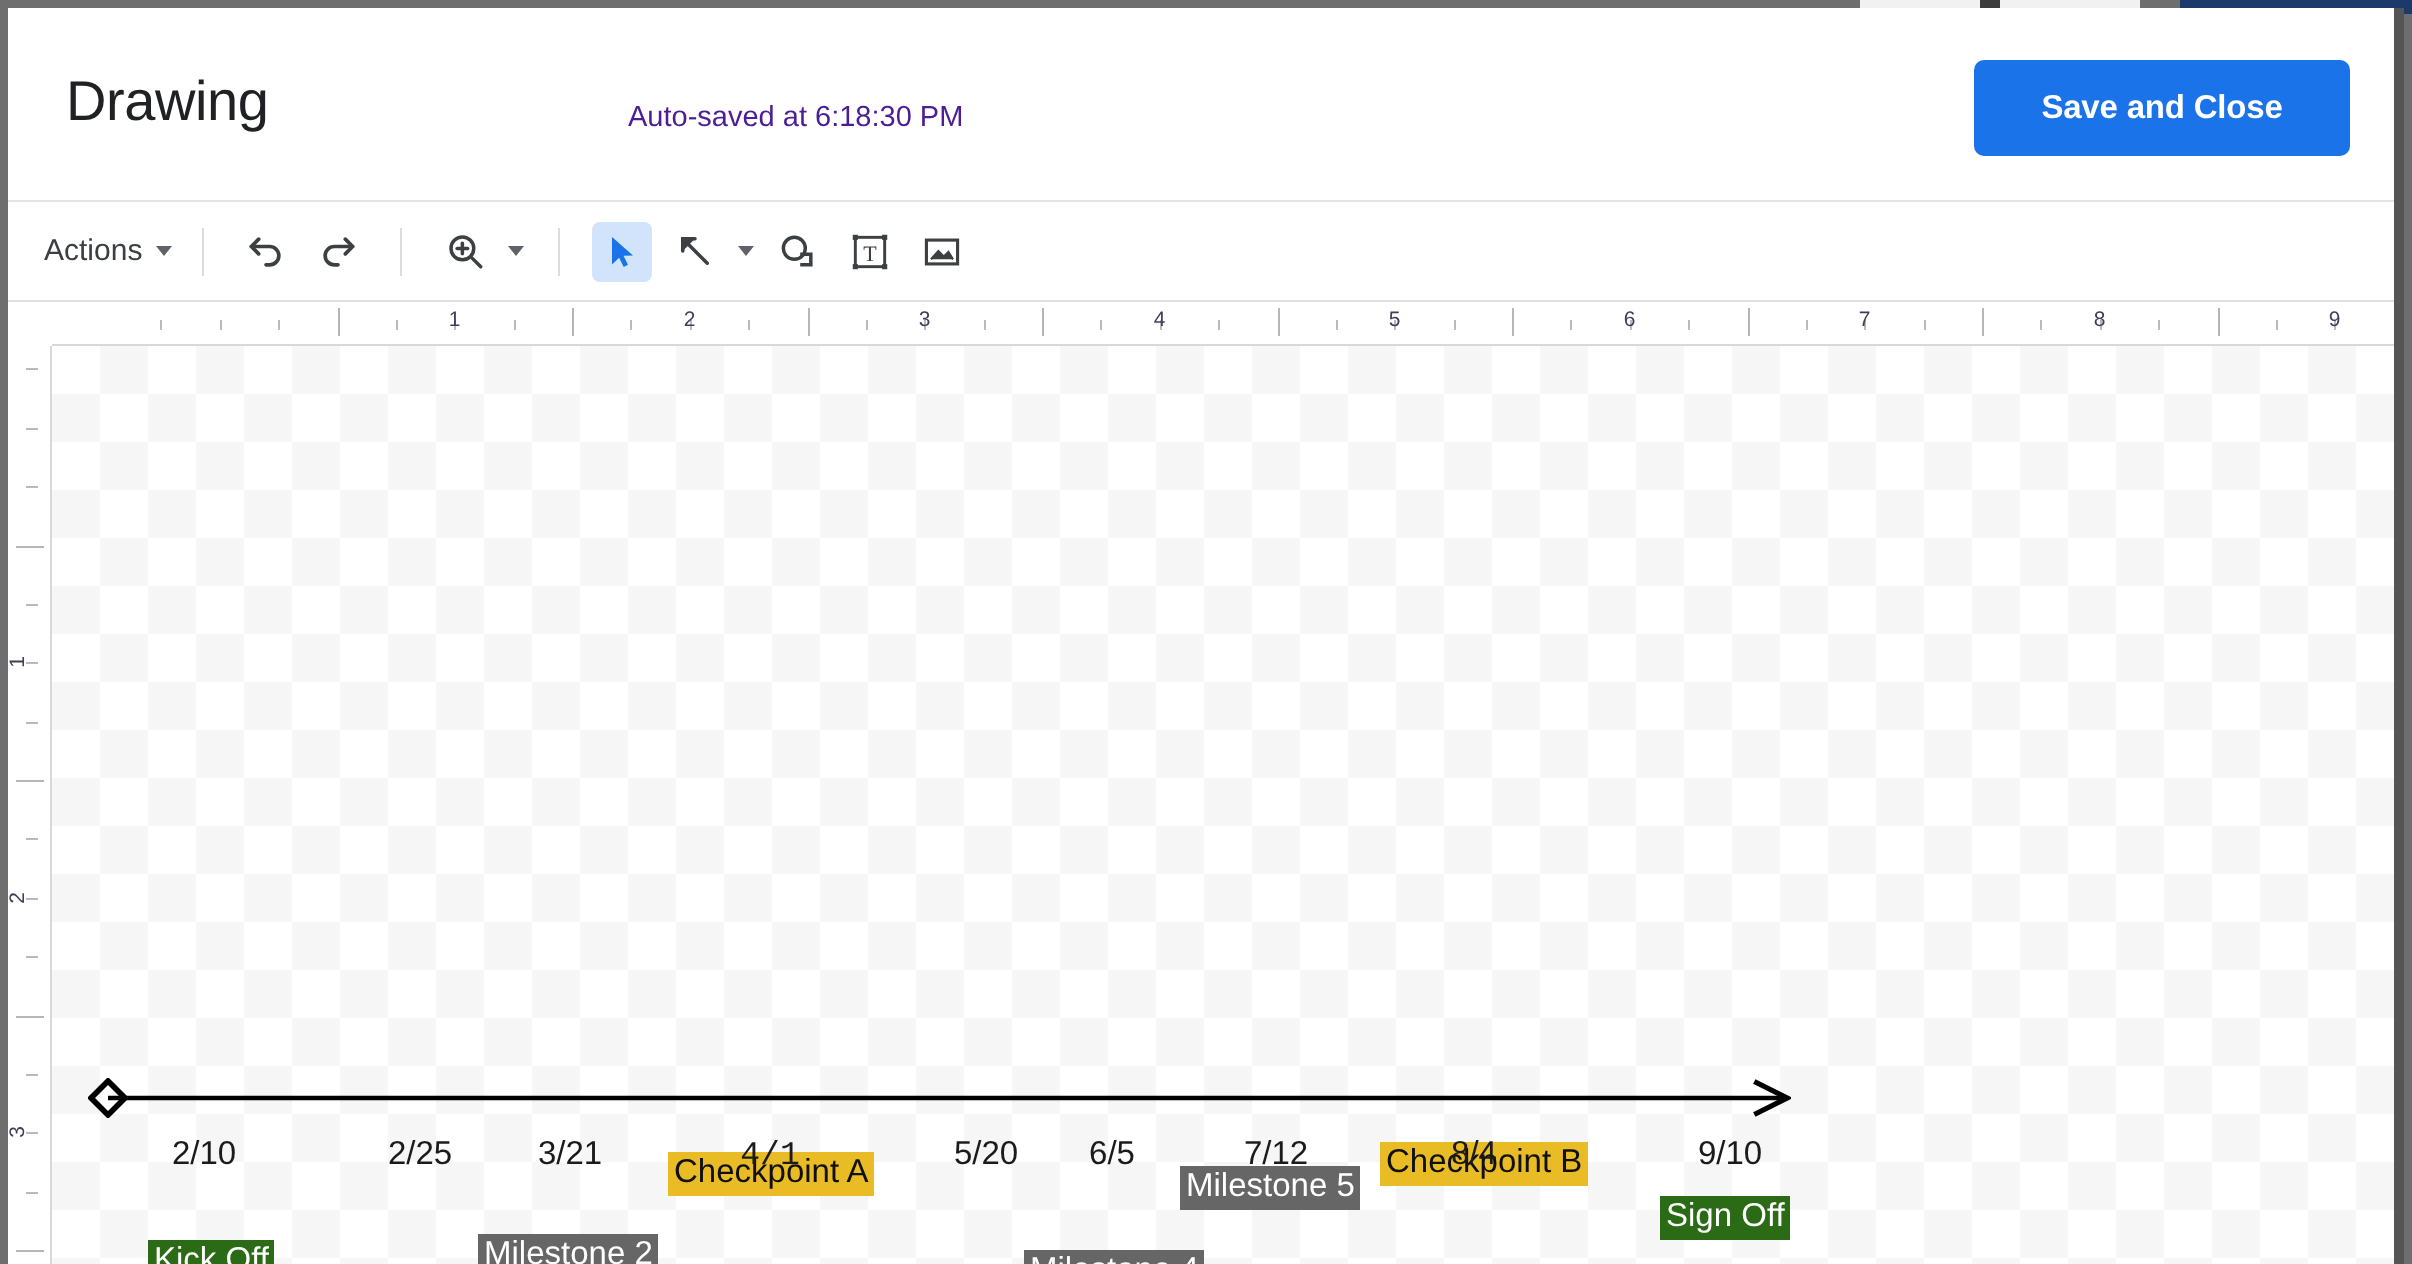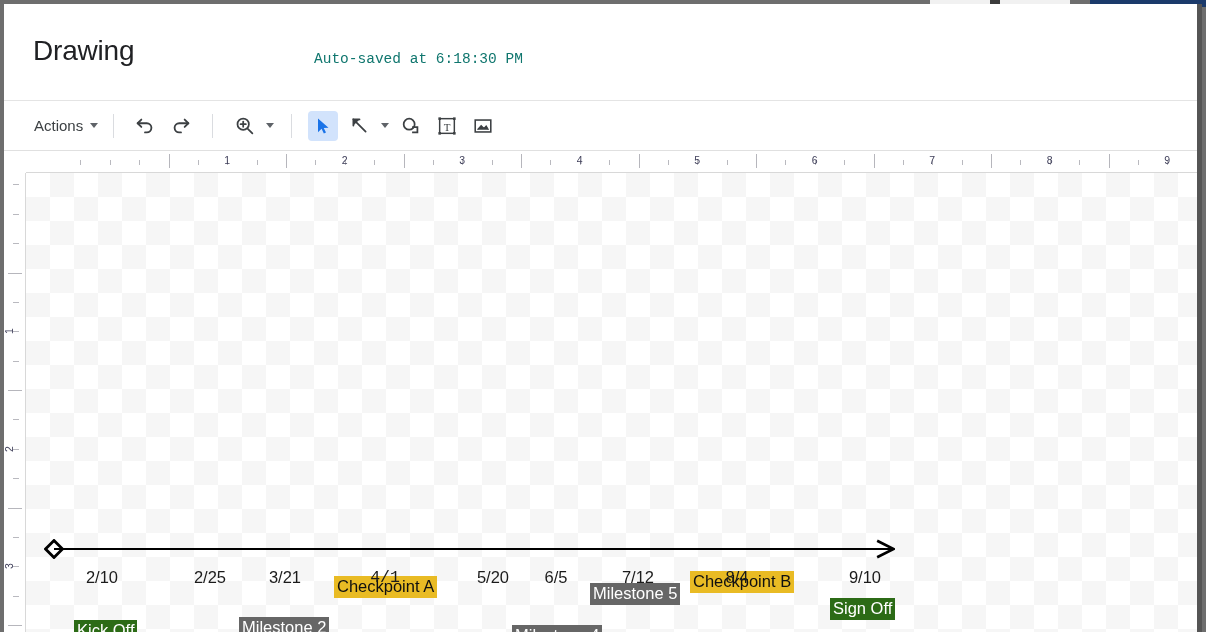--- a/index.html
+++ b/index.html
@@ -66,22 +66,21 @@
     font-size: 28px;
     color: #202124;
     letter-spacing: -0.2px;
     text-align: right;
   }
   #autosave {
     position: absolute;
     left: 310px;
     top: 47px;
     font-size: 14.5px;
-    color: #0f766e;
-    font-family: Liberation Mono, monospace;
+    color: #4c1d95;
   }
   #save-close {
     position: absolute;
     right: 22px;
     top: 26px;
     width: 188px;
     height: 48px;
     background: #1a73e8;
     color: #ffffff;
     border: none;
@@ -93,21 +92,21 @@
     cursor: pointer;
   }
 
   
   #toolbar {
     position: relative;
     height: 50px;
     border-bottom: 1px solid #e0e0e0;
     display: flex;
     align-items: center;
-    padding-left: 28px;
+    padding-left: 16px;
     box-sizing: border-box;
     text-align: right;
   }
   #actions-menu {
     display: flex;
     align-items: center;
     gap: 7px;
     font-size: 15px;
     color: #3c4043;
     cursor: pointer;
@@ -269,20 +268,21 @@
   <div class="bd-dark" style="left:990px;width:10px;"></div>
   <div class="bd-tab" style="left:1000px;width:70px;"></div>
   <div class="bd-blue" style="left:1090px;width:116px;"></div>
 </div>
 
 <div id="dialog">
 
   <div id="header">
     <div id="dlg-title">Drawing</div>
     <div id="autosave">Auto-saved at 6:18:30 PM</div>
+    <button id="save-close">Save and Close</button>
   </div>
 
   <div id="toolbar">
 
     <div id="actions-menu">
       <span>Actions</span>
       <span class="caret"></span>
     </div>
 
     <div class="tb-sep"></div>

